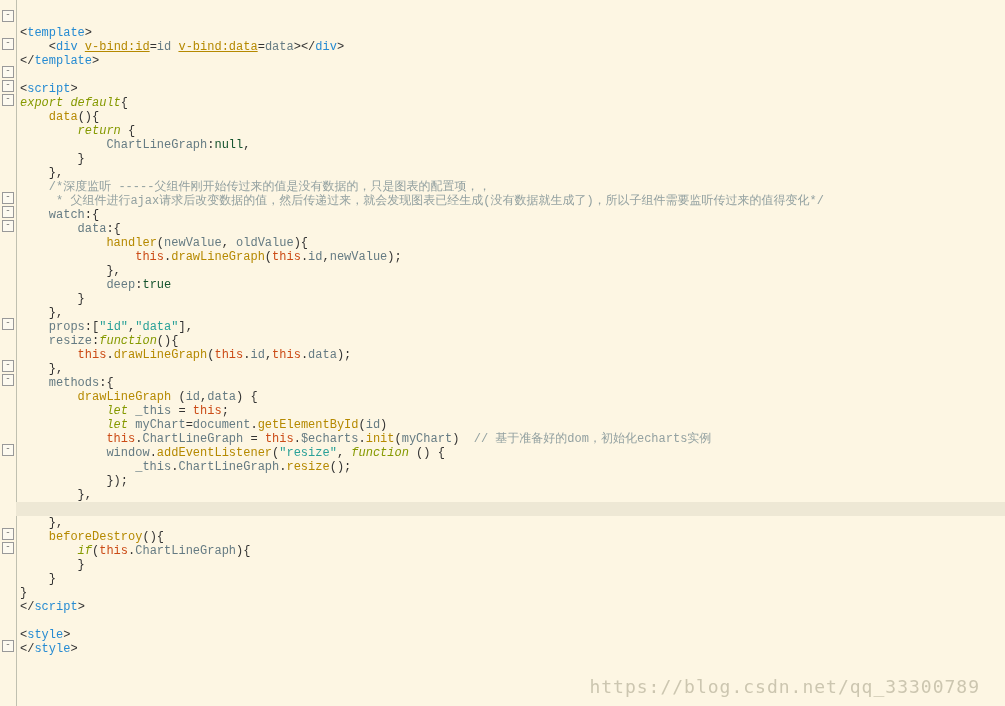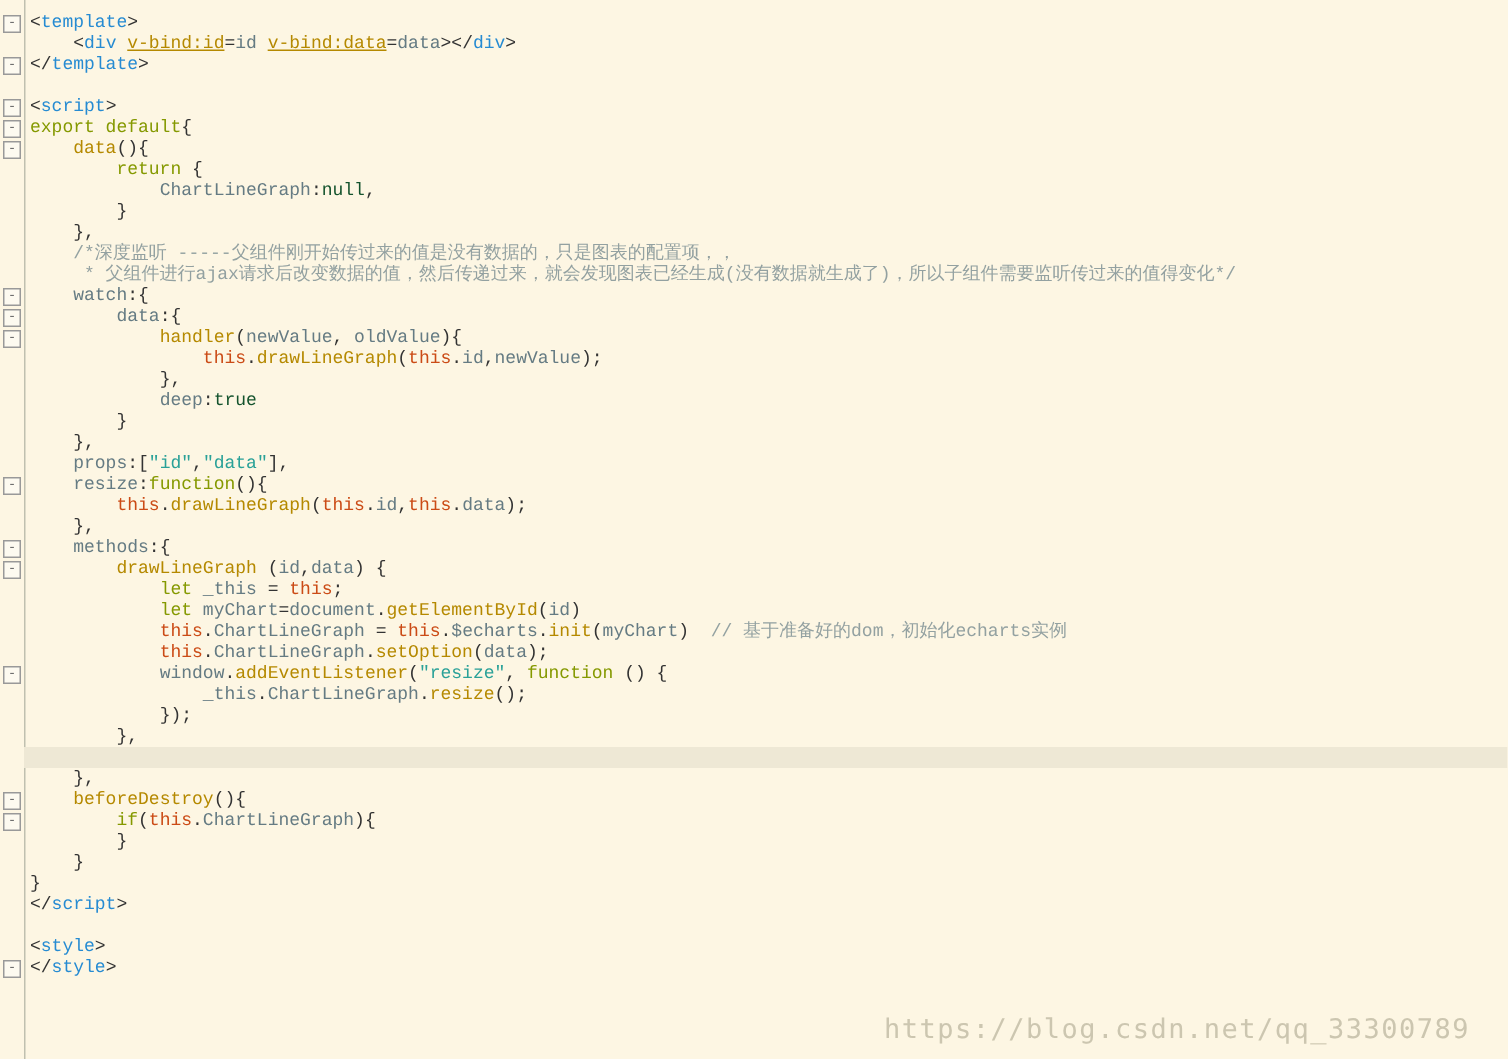--- a/index.html
+++ b/index.html
@@ -34,34 +34,34 @@
     height: 10px;
     border: 1px solid #999;
     font-size: 9px;
     line-height: 9px;
     text-align: center;
     color: #666;
     background: #fdfaf0;
   }
   .code-area {
     margin-left: 16px;
-    padding-top: 8px;
+    padding-top: 26px;
   }
   .line {
     white-space: pre;
     height: 14px;
     padding-left: 4px;
   }
   .line.hl {
     background: #eee8d5;
     position: relative;
   }
   .tag     { color: #268bd2; }
   .attr    { color: #b58900; text-decoration: underline; }
-  .keyword { color: #859900; }
+  .keyword { color: #859900; font-style: italic; }
   .string  { color: #2aa198; }
   .func    { color: #b58900; }
   .ident   { color: #657b83; }
   .this    { color: #cb4b16; text-align: right; }
   .null    { color: #14532d; }
   .punct   { color: #333; }
   .comment { color: #93a1a1; }
   .watermark {
     position: absolute;
     bottom: 12px;
@@ -117,21 +117,20 @@
       <div class="line">    <span class="punct">},</span></div>
       <div class="line">    <span class="ident">props</span><span class="punct">:[</span><span class="string">"id"</span><span class="punct">,</span><span class="string">"data"</span><span class="punct">],</span></div>
       <div class="line">    <span class="ident">resize</span><span class="punct">:</span><span class="keyword">function</span><span class="punct">(){</span></div>
       <div class="line">        <span class="this">this</span><span class="punct">.</span><span class="func">drawLineGraph</span><span class="punct">(</span><span class="this">this</span><span class="punct">.</span><span class="ident">id</span><span class="punct">,</span><span class="this">this</span><span class="punct">.</span><span class="ident">data</span><span class="punct">);</span></div>
       <div class="line">    <span class="punct">},</span></div>
       <div class="line">    <span class="ident">methods</span><span class="punct">:{</span></div>
       <div class="line">        <span class="func">drawLineGraph</span> <span class="punct">(</span><span class="ident">id</span><span class="punct">,</span><span class="ident">data</span><span class="punct">) {</span></div>
       <div class="line">            <span class="keyword">let</span> <span class="ident">_this</span> <span class="punct">=</span> <span class="this">this</span><span class="punct">;</span></div>
       <div class="line">            <span class="keyword">let</span> <span class="ident">myChart</span><span class="punct">=</span><span class="ident">document</span><span class="punct">.</span><span class="func">getElementById</span><span class="punct">(</span><span class="ident">id</span><span class="punct">)</span></div>
       <div class="line">            <span class="this">this</span><span class="punct">.</span><span class="ident">ChartLineGraph</span> <span class="punct">=</span> <span class="this">this</span><span class="punct">.</span><span class="ident">$echarts</span><span class="punct">.</span><span class="func">init</span><span class="punct">(</span><span class="ident">myChart</span><span class="punct">)</span>  <span class="comment">// 基于准备好的dom，初始化echarts实例</span></div>
-      <div class="line">            <span class="this">this</span><span class="punct">.</span><span class="ident">ChartLineGraph</span><span class="punct">.</span><span class="func">setOption</span><span class="punct">(</span><span class="ident">data</span><span class="punct">);</span></div>
       <div class="line">            <span class="ident">window</span><span class="punct">.</span><span class="func">addEventListener</span><span class="punct">(</span><span class="string">"resize"</span><span class="punct">, </span><span class="keyword">function</span> <span class="punct">() {</span></div>
       <div class="line">                <span class="ident">_this</span><span class="punct">.</span><span class="ident">ChartLineGraph</span><span class="punct">.</span><span class="func">resize</span><span class="punct">();</span></div>
       <div class="line">            <span class="punct">});</span></div>
       <div class="line">        <span class="punct">},</span></div>
       <div class="line hl"></div>
       <div class="line">    <span class="punct">},</span></div>
       <div class="line">    <span class="func">beforeDestroy</span><span class="punct">(){</span></div>
       <div class="line">        <span class="keyword">if</span><span class="punct">(</span><span class="this">this</span><span class="punct">.</span><span class="ident">ChartLineGraph</span><span class="punct">){</span></div>
       <div class="line">        <span class="punct">}</span></div>
       <div class="line">    <span class="punct">}</span></div>

